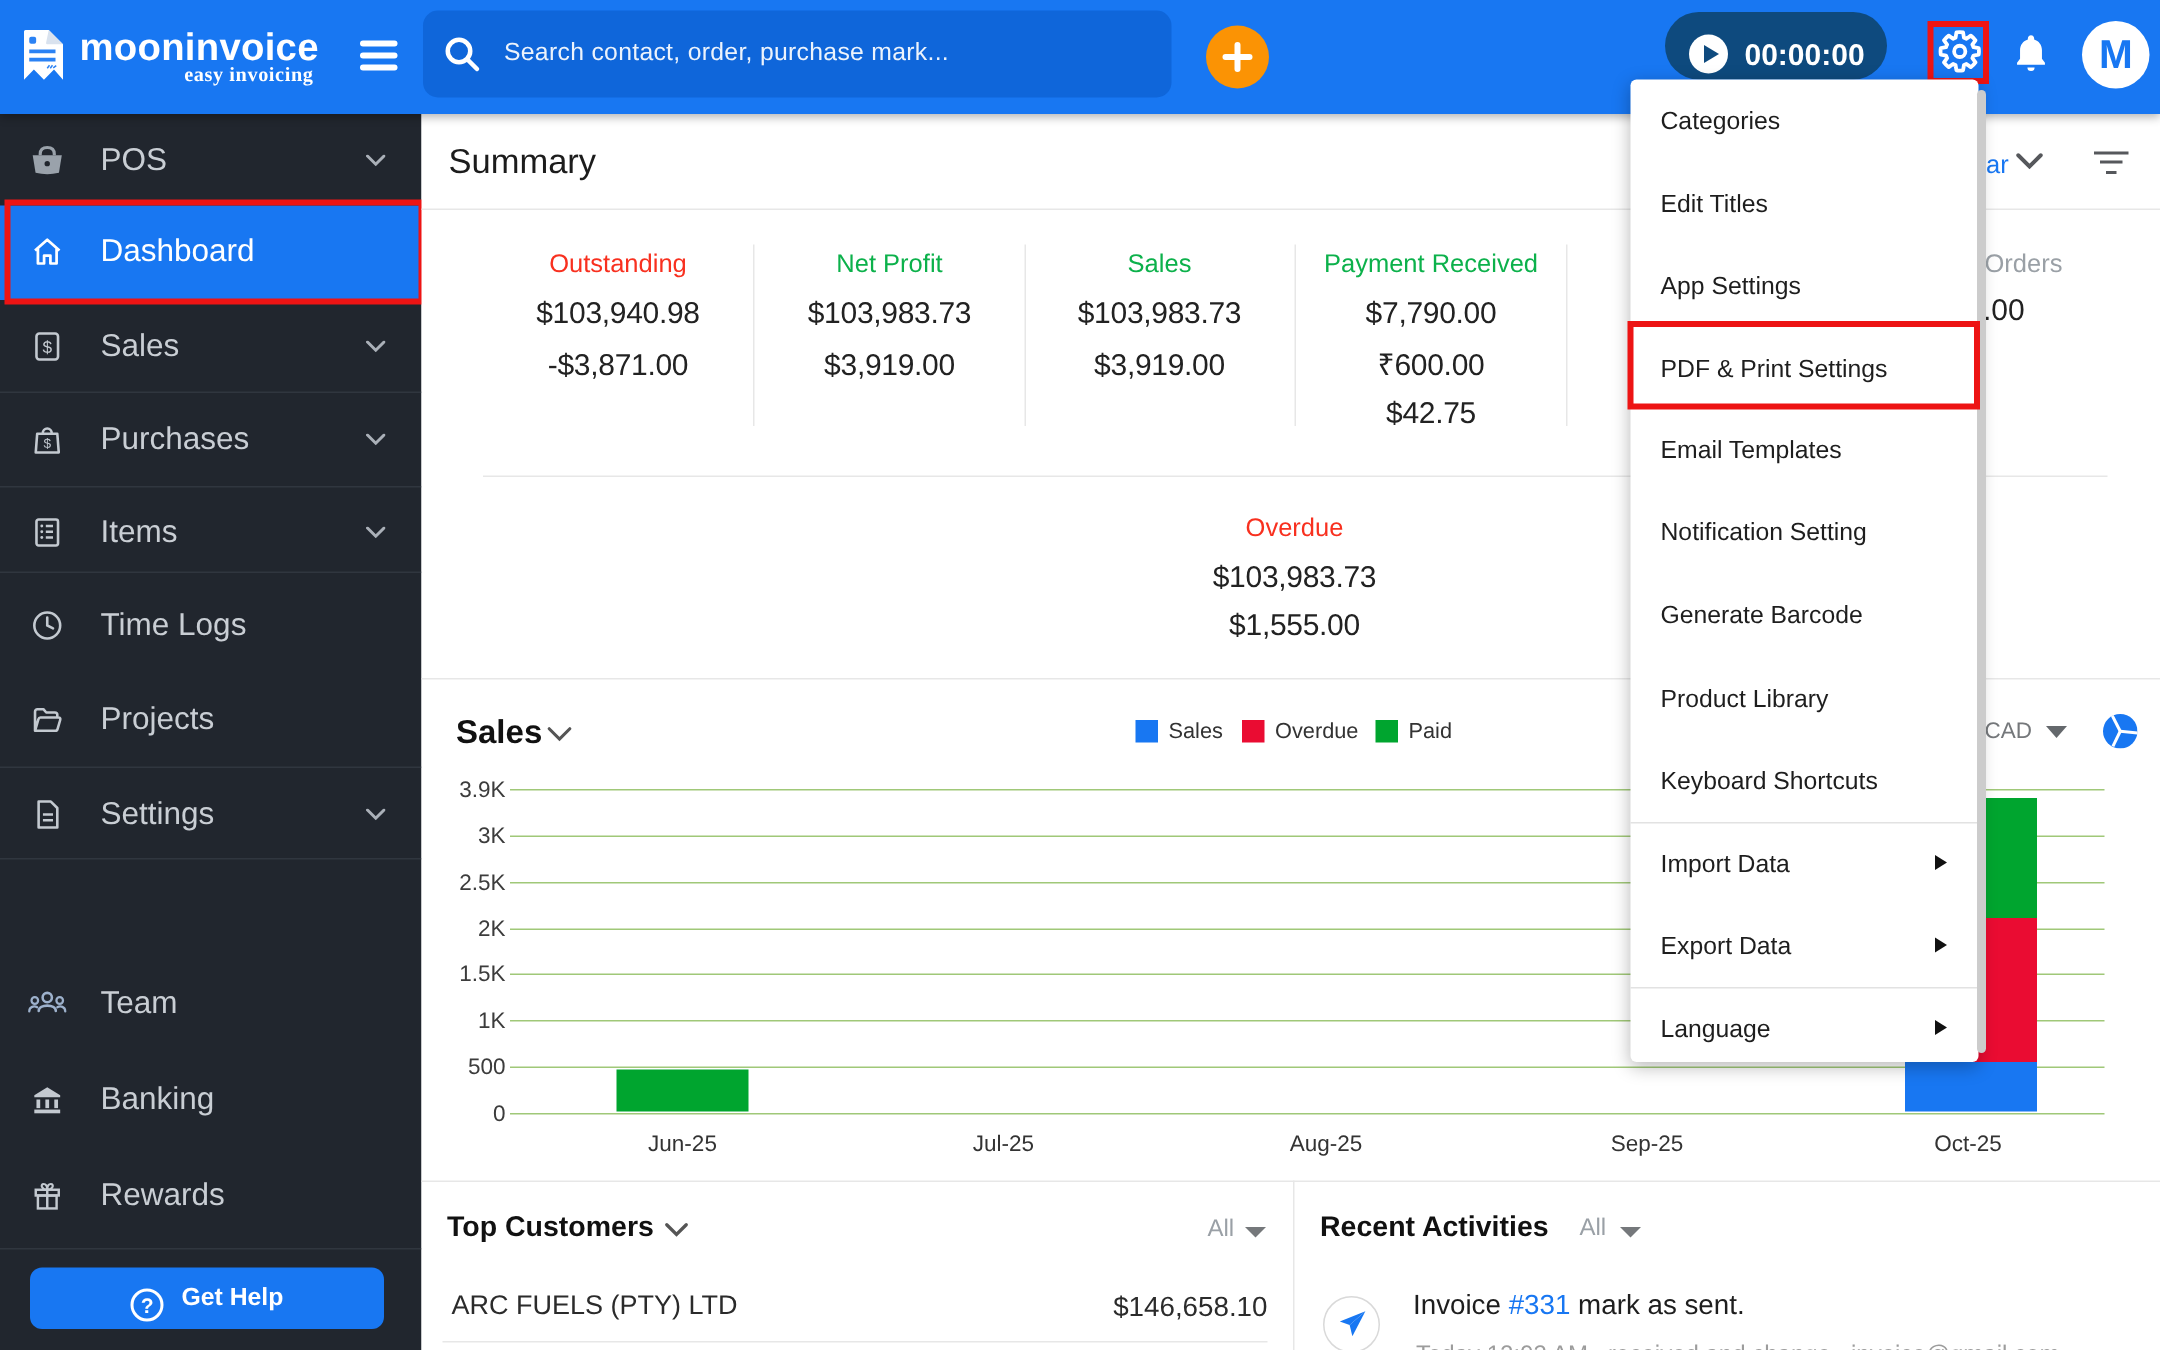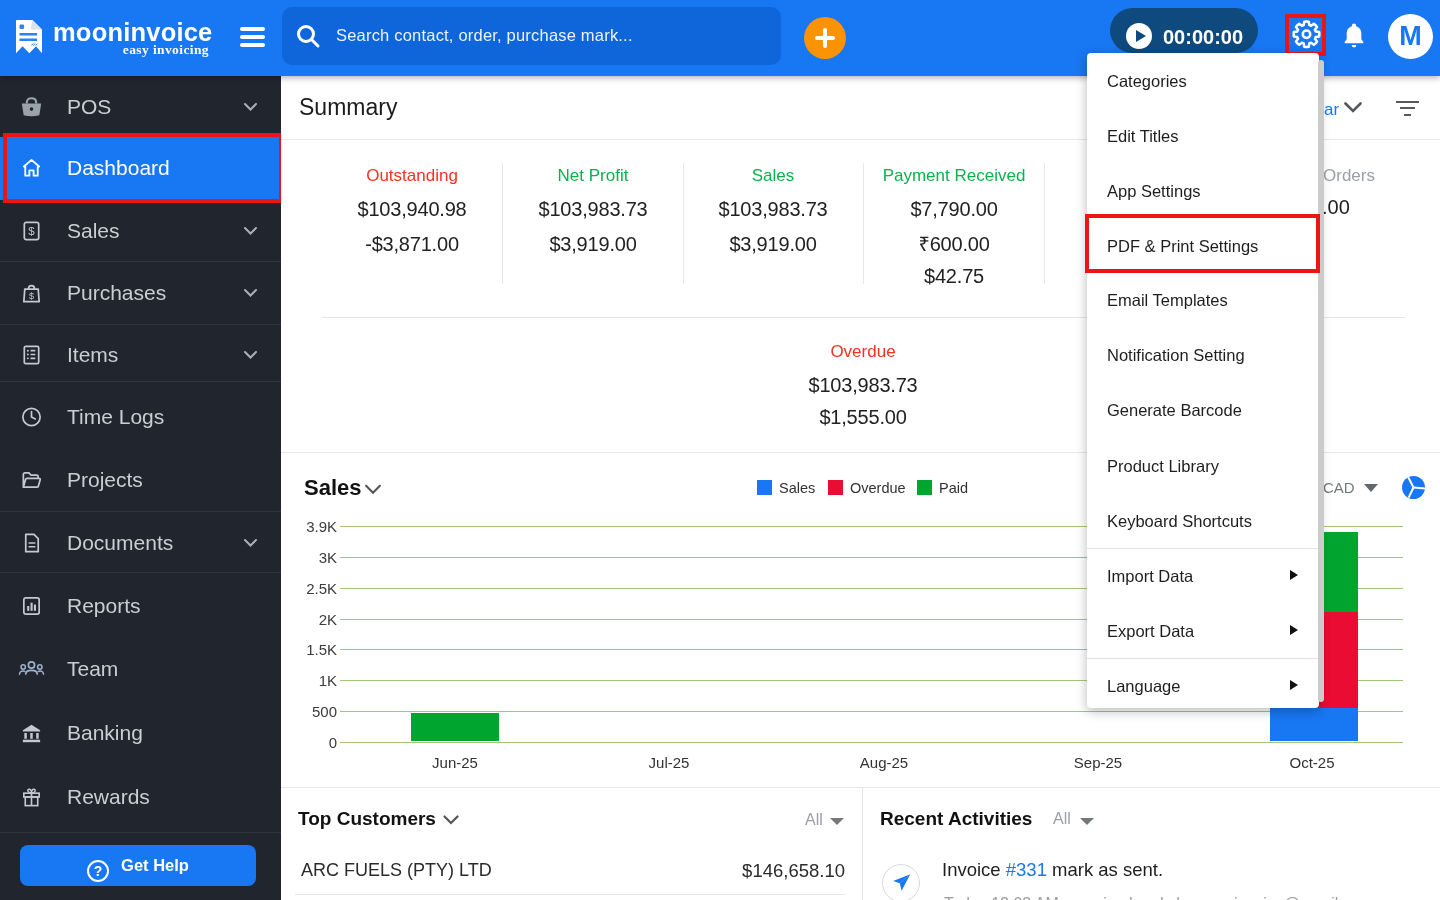--- a/index.html
+++ b/index.html
@@ -166,33 +166,24 @@
         <path fill="none" stroke="#c3c9d0" stroke-width="1.8" stroke-linejoin="round" d="M3.5 19.5 L3.5 6.2 C3.5 5.2 4.2 4.5 5.2 4.5 L9.3 4.5 L11.3 6.8 L17.3 6.8 C18.3 6.8 19 7.5 19 8.5 L19 10 M3.5 19.5 L5.8 11.5 C6 10.8 6.5 10.3 7.3 10.3 L19.8 10.3 C20.9 10.3 21.3 11 21 12 L19.2 18.2 C19 19 18.4 19.5 17.6 19.5 Z"></path>
       </svg>
     <div class="lbl">Projects</div>
   </div>
   <div class="srow" style="top:440px">
     <svg class="ic" viewBox="0 0 24 24">
         <path fill="none" stroke="#c3c9d0" stroke-width="1.8" stroke-linejoin="round" d="M6 3 L14.5 3 L19 7.5 L19 21 L6 21 Z"></path>
         <line x1="9" y1="12" x2="16" y2="12" stroke="#c3c9d0" stroke-width="1.6"></line>
         <line x1="9" y1="16" x2="16" y2="16" stroke="#c3c9d0" stroke-width="1.6"></line>
       </svg>
-    <div class="lbl">Documents</div>
-    <svg class="chev" viewBox="0 0 13 8">
-        <polyline points="1,1 6.5,6.5 12,1" fill="none" stroke="#aab0b8" stroke-width="2" stroke-linecap="round"></polyline>
-      </svg>
-  </div>
-  <div class="srow" style="top:503px">
-    <svg class="ic" viewBox="0 0 24 24">
-        <rect x="4" y="3.5" width="16" height="17" rx="2" fill="none" stroke="#c3c9d0" stroke-width="1.8"></rect>
-        <rect x="7.5" y="12" width="2.2" height="5" fill="#c3c9d0"></rect>
-        <rect x="11" y="8.5" width="2.2" height="8.5" fill="#c3c9d0"></rect>
-        <rect x="14.5" y="10.5" width="2.2" height="6.5" fill="#c3c9d0"></rect>
-      </svg>
-    <div class="lbl">Reports</div>
+    <div class="lbl">Settings</div>
+    <svg class="chev" viewBox="0 0 13 8">
+        <polyline points="1,1 6.5,6.5 12,1" fill="none" stroke="#aab0b8" stroke-width="2" stroke-linecap="round"></polyline>
+      </svg>
   </div>
   <div class="srow" style="top:566px">
     <svg class="ic" style="width:27px;height:27px;left:18px" viewBox="0 0 27 27">
         <circle cx="13.5" cy="9.5" r="3.1" fill="none" stroke="#9db1cc" stroke-width="1.7"></circle>
         <path d="M7.8 18.5 C7.8 13.7 19.2 13.7 19.2 18.5" fill="none" stroke="#9db1cc" stroke-width="1.7" stroke-linecap="round"></path>
         <circle cx="5.2" cy="11.5" r="2.2" fill="none" stroke="#9db1cc" stroke-width="1.5"></circle>
         <circle cx="21.8" cy="11.5" r="2.2" fill="none" stroke="#9db1cc" stroke-width="1.5"></circle>
         <path d="M1.5 18.8 C1.5 15.5 4.8 14.9 6.8 16 M25.5 18.8 C25.5 15.5 22.2 14.9 20.2 16" fill="none" stroke="#9db1cc" stroke-width="1.5" stroke-linecap="round"></path>
       </svg>
     <div class="lbl">Team</div>

